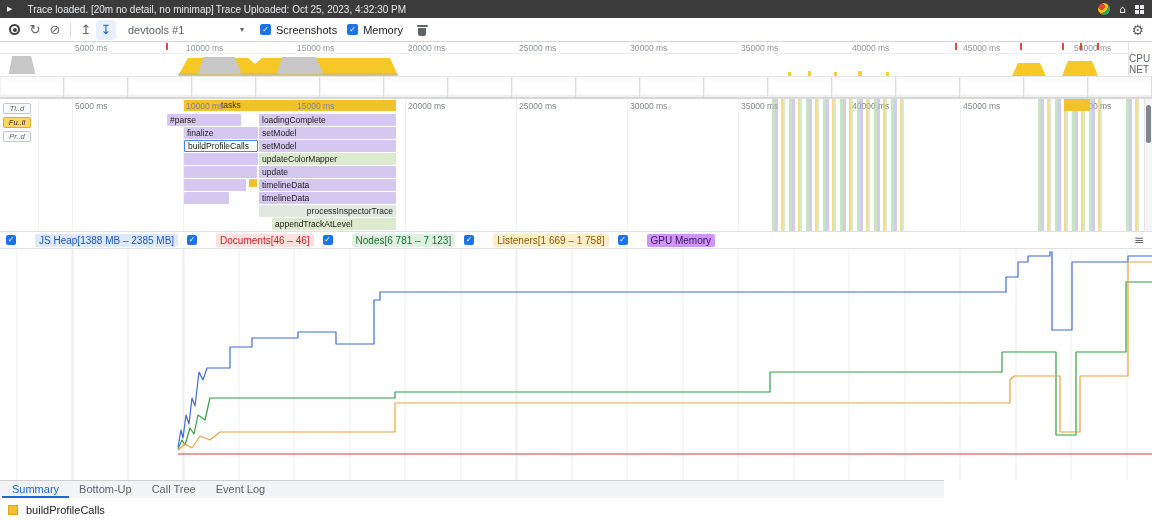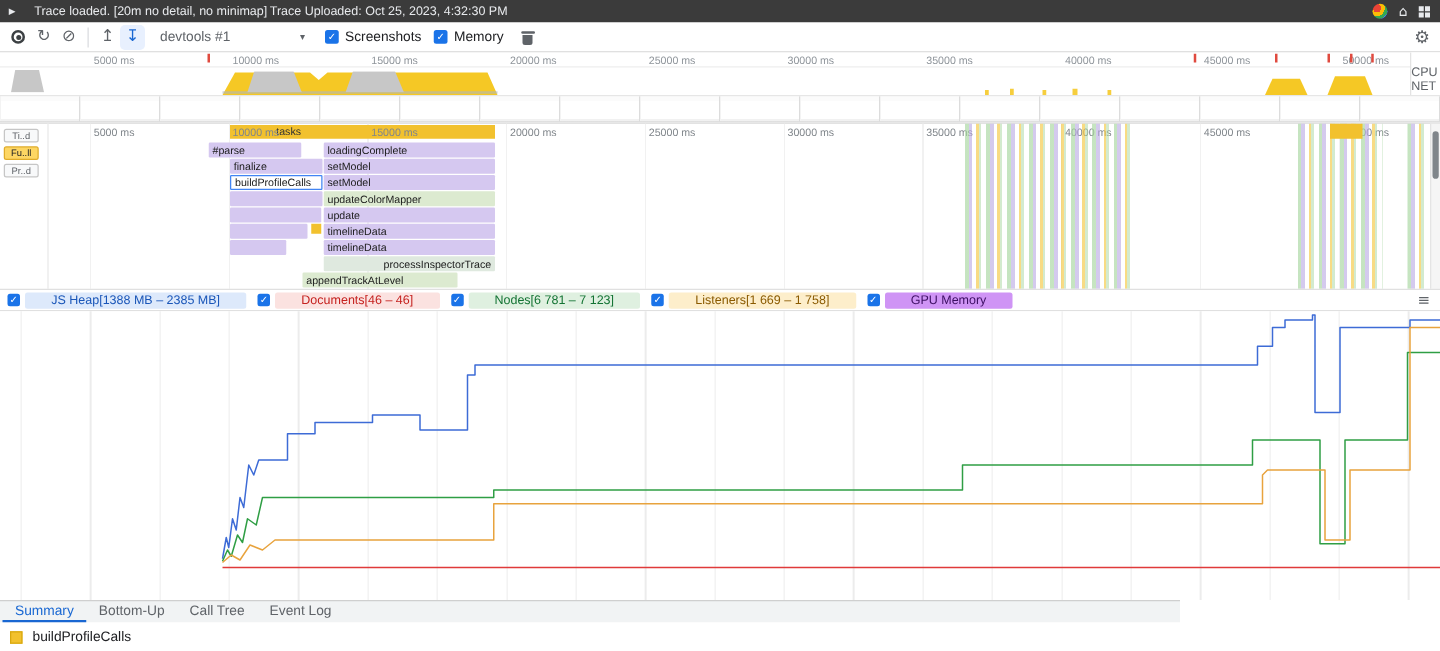--- a/index.html
+++ b/index.html
@@ -58,21 +58,21 @@
   .ov-gutter span{position:absolute;left:0;font-size:10px;color:#5f6368;}
 
   
   .flame{position:absolute;left:0;top:98px;width:1152px;height:133px;background:#fff;border-top:1px solid #d9d9d9;}
   .flame-grid{position:absolute;left:0;top:0;width:1144px;height:133px;
       background:repeating-linear-gradient(90deg,#f1f1f1 0 1px,transparent 1px 111px);
       background-position-x:72px;}
   .flame .tick{top:2px;color:#80868b;}
   .track-chip{position:absolute;left:3px;width:28px;height:11px;border:1px solid #c6c6c6;border-radius:2px;
       background:#f8f9fa;color:#5f6368;font-size:7.5px;line-height:9px;text-align:center;
-      overflow:hidden;white-space:nowrap;cursor:pointer;}
+      overflow:hidden;white-space:nowrap;cursor:pointer;font-style:italic;}
   .chip-sel{background:#fdd663;border-color:#e0ac2a;color:#202124;}
   .tasks-band{position:absolute;left:184px;top:1px;width:212px;height:11px;background:#f2c12e;
       font-size:8.5px;line-height:11px;color:#333;padding-left:37px;white-space:nowrap;cursor:pointer;}
   .bar{position:absolute;height:12px;font-size:8.5px;line-height:12px;padding:0 3px;color:#1a1a1a;
        overflow:hidden;white-space:nowrap;border-radius:1px;cursor:pointer;}
   .purple{background:#d5c8f0;}
   .green{background:#dcead0;}
   .pale{background:#dfe9df;text-align:right;}
   .sel{background:#fff;border:1px solid #4285f4;line-height:10px;}
   .ysq{position:absolute;left:249px;top:80px;width:8px;height:8px;background:#f2c12e;}
@@ -83,21 +83,21 @@
   .yellow-block{position:absolute;background:#f2c12e;}
   .vscroll{position:absolute;left:1144px;top:0;width:8px;height:133px;background:#f5f5f5;border-left:1px solid #e4e4e4;}
   .vthumb{position:absolute;left:1145.5px;top:6px;width:5px;height:38px;background:#80868b;border-radius:3px;cursor:grab;}
 
   
   .legend{position:absolute;left:0;top:231px;width:1152px;height:18px;background:#fff;
       border-top:1px solid #e0e0e0;border-bottom:1px solid #e0e0e0;
       display:flex;align-items:center;gap:9px;padding-left:6px;font-size:10px;}
   .legend-item{display:flex;align-items:center;gap:4px;cursor:pointer;}
   .legend .cb{width:10px;height:10px;line-height:10px;}
-  .chip{padding:1px 21px;border-radius:2px;white-space:nowrap;}
+  .chip{padding:1px 4px;border-radius:2px;white-space:nowrap;margin-left:15px;}
   .chip-js{background:#dde9fb;color:#1a56b8;}
   .chip-doc{background:#fbe2e0;color:#c5221f;}
   .chip-nodes{background:#dff0e0;color:#137333;}
   .chip-listeners{background:#fdeecb;color:#8a5a00;}
   .chip-gpu{background:#cf94f5;color:#3d0f63;}
   .legend-menu{position:absolute;right:8px;color:#5f6368;font-size:12px;cursor:pointer;}
 
   
   .chart{position:absolute;left:0;top:249px;width:1152px;height:231px;background:#fff;
       background-image:repeating-linear-gradient(90deg,#ececec 0 1px,transparent 1px 55.5px);
@@ -231,21 +231,21 @@
     <div class="ysq"></div>
 
     <div class="bar purple" style="left:259px;top:15px;width:137px">loadingComplete</div>
     <div class="bar purple" style="left:259px;top:28px;width:137px">setModel</div>
     <div class="bar purple" style="left:259px;top:41px;width:137px">setModel</div>
     <div class="bar green" style="left:259px;top:54px;width:137px">updateColorMapper</div>
     <div class="bar purple" style="left:259px;top:67px;width:137px">update</div>
     <div class="bar purple" style="left:259px;top:80px;width:137px">timelineData</div>
     <div class="bar purple" style="left:259px;top:93px;width:137px">timelineData</div>
     <div class="bar pale" style="left:259px;top:106px;width:137px">processInspectorTrace</div>
-    <div class="bar green" style="left:242px;top:119px;width:124px">appendTrackAtLevel</div>
+    <div class="bar green" style="left:272px;top:119px;width:124px">appendTrackAtLevel</div>
 
     <div class="cluster" style="left:772px;width:134px"></div>
     <div class="cluster" style="left:1038px;width:68px"></div>
     <div class="cluster" style="left:1126px;width:17px"></div>
     <div class="yellow-block" style="left:1064px;top:0;width:26px;height:12px"></div>
 
     <div class="vscroll"></div>
     <div class="vthumb"></div>
   </div>
 

